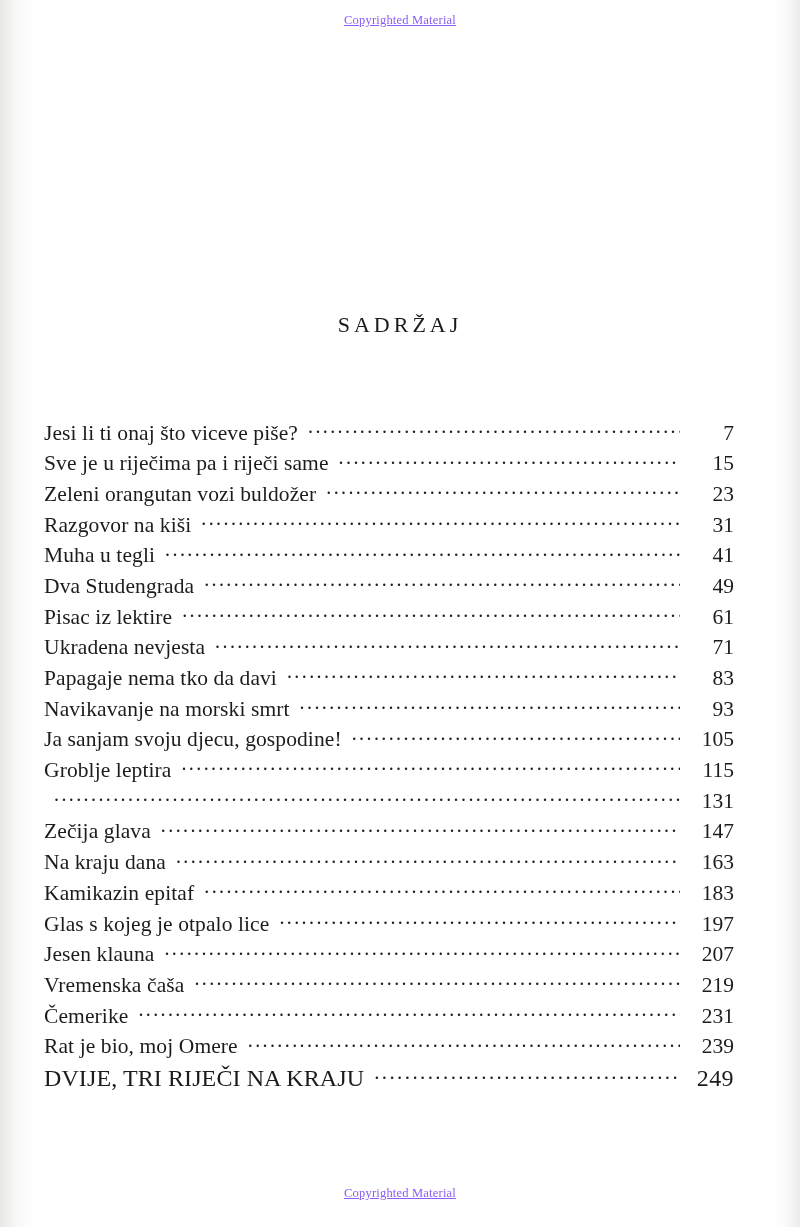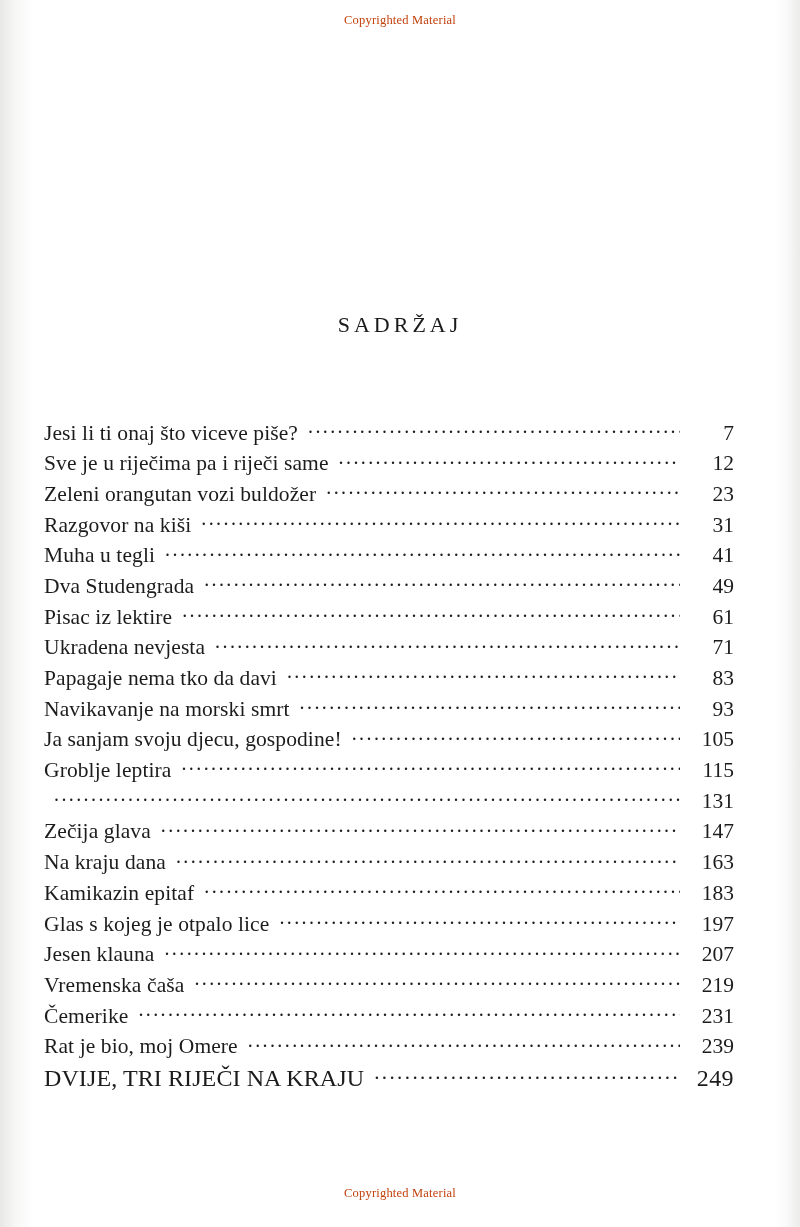--- a/index.html
+++ b/index.html
@@ -39,21 +39,22 @@
   }
 
   .watermark {
     position: absolute;
     left: 0;
     width: 100%;
     text-align: center;
     font-family: "Liberation Serif", serif;
     font-size: 12.5px;
     letter-spacing: 0.2px;
-    color: #c2410c;
+    color: #8b5cf6;
+    text-decoration: underline;
   }
   .watermark.top { top: 13px; }
   .watermark.bottom { bottom: 26px; }
 
   .title {
     position: absolute;
     top: 306px;
     left: 0;
     width: 100%;
     text-align: center;
@@ -139,21 +140,21 @@
 
     <div class="toc-row">
       <span class="label">Jesi li ti onaj što viceve piše?</span>
       <span class="leader"></span>
       <span class="page-no">7</span>
     </div>
 
     <div class="toc-row">
       <span class="label">Sve je u riječima pa i riječi same</span>
       <span class="leader"></span>
-      <span class="page-no">12</span>
+      <span class="page-no">15</span>
     </div>
 
     <div class="toc-row">
       <span class="label">Zeleni orangutan vozi buldožer</span>
       <span class="leader"></span>
       <span class="page-no">23</span>
     </div>
 
     <div class="toc-row">
       <span class="label">Razgovor na kiši</span>

